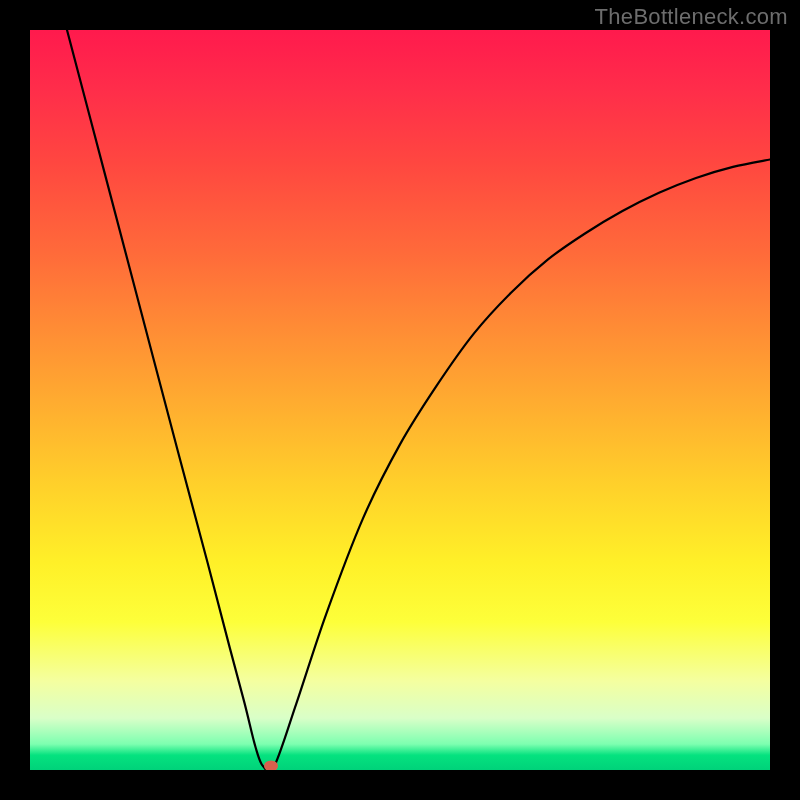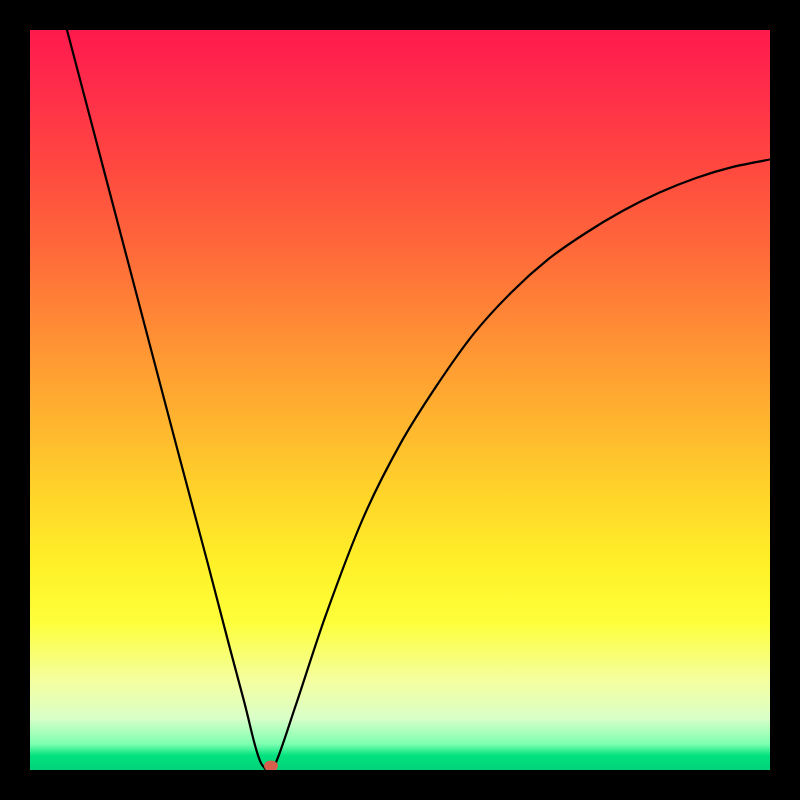--- a/index.html
+++ b/index.html
@@ -70,20 +70,21 @@
     background: #d6604d;
     border-radius: 50%;
     z-index: 4;
     transform: translate(-50%, -50%);
   }
 </style>
 </head>
 <body>
 
 <div class="frame">
+  <div class="watermark">TheBottleneck.com</div>
 
   <div class="plot-area">
     <div class="gradient"></div>
 
     <svg class="curve" viewBox="0 0 740 740" preserveAspectRatio="none">
       <path id="curve-path" d="M 37 0 C 43.166666666666664 23.43333333333332, 61.666666666666664 93.73333333333323, 74 140.5999999999999 C 86.33333333333333 187.46666666666658, 98.66666666666667 234.33333333333331, 111 281.2 C 123.33333333333333 328.06666666666666, 136.9 379.8666666666667, 148 421.8 C 159.1 463.73333333333335, 168.96666666666667 500.1166666666666, 177.6 532.8 C 186.23333333333332 565.4833333333332, 193.63333333333335 594.4666666666667, 199.8 617.9 C 205.96666666666667 641.3333333333333, 210.28333333333333 656.75, 214.6 673.4 C 218.91666666666666 690.05, 222.61666666666665 707.3166666666666, 225.7 717.8 C 228.78333333333333 728.2833333333333, 230.01666666666665 733.2166666666666, 233.1 736.3 C 236.18333333333334 739.3833333333333, 238.65000000000003 746.7833333333333, 244.20000000000002 736.3 C 249.75 725.8166666666666, 257.76666666666665 698.6833333333333, 266.4 673.4 C 275.0333333333333 648.1166666666667, 284.9 615.4333333333334, 296 584.6 C 307.1 553.7666666666667, 320.6666666666667 516.7666666666667, 333 488.4 C 345.3333333333333 460.0333333333333, 357.66666666666663 436.59999999999997, 370 414.4 C 382.33333333333337 392.2, 394.66666666666674 373.7, 407.00000000000006 355.2 C 419.33333333333337 336.7, 431.6666666666667 318.8166666666667, 444 303.40000000000003 C 456.3333333333333 287.98333333333335, 468.6666666666667 275.0333333333333, 481 262.7 C 493.3333333333333 250.36666666666665, 505.6666666666667 239.2666666666667, 518 229.40000000000003 C 530.3333333333334 219.53333333333336, 542.6666666666666 211.51666666666668, 555 203.5 C 567.3333333333334 195.48333333333332, 579.6666666666666 188.0833333333333, 592 181.29999999999995 C 604.3333333333334 174.51666666666662, 616.6666666666666 168.34999999999994, 629 162.79999999999995 C 641.3333333333334 157.24999999999997, 653.6666666666666 152.31666666666663, 666 148 C 678.3333333333334 143.68333333333337, 690.6666666666666 139.98333333333343, 703 136.9000000000001 C 715.3333333333334 133.81666666666675, 733.8333333333334 130.73333333333335, 740 129.5" fill="none" stroke="#000" stroke-width="2.2" stroke-linecap="round"></path>
     </svg>
 
     <div class="marker" id="marker-dot" style="left: 240.5px; top: 736.3px;"></div>
   </div>

